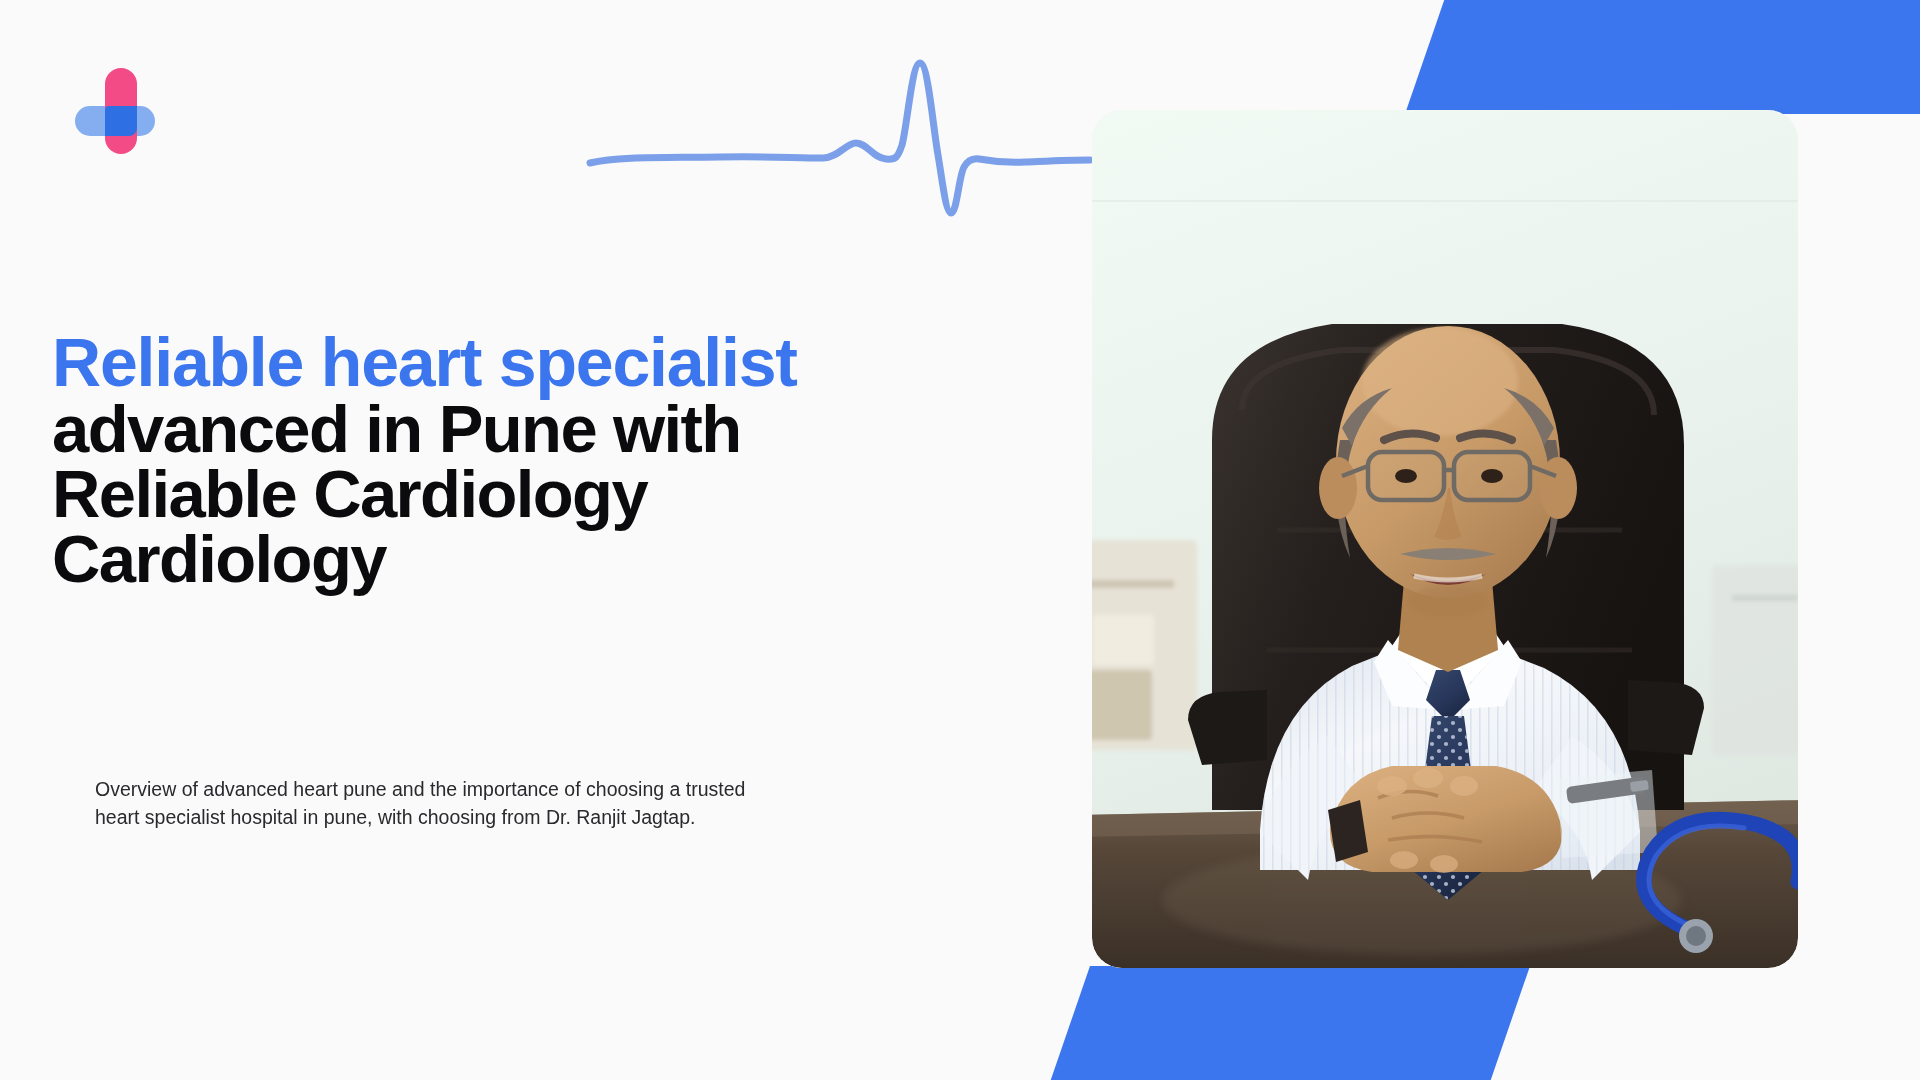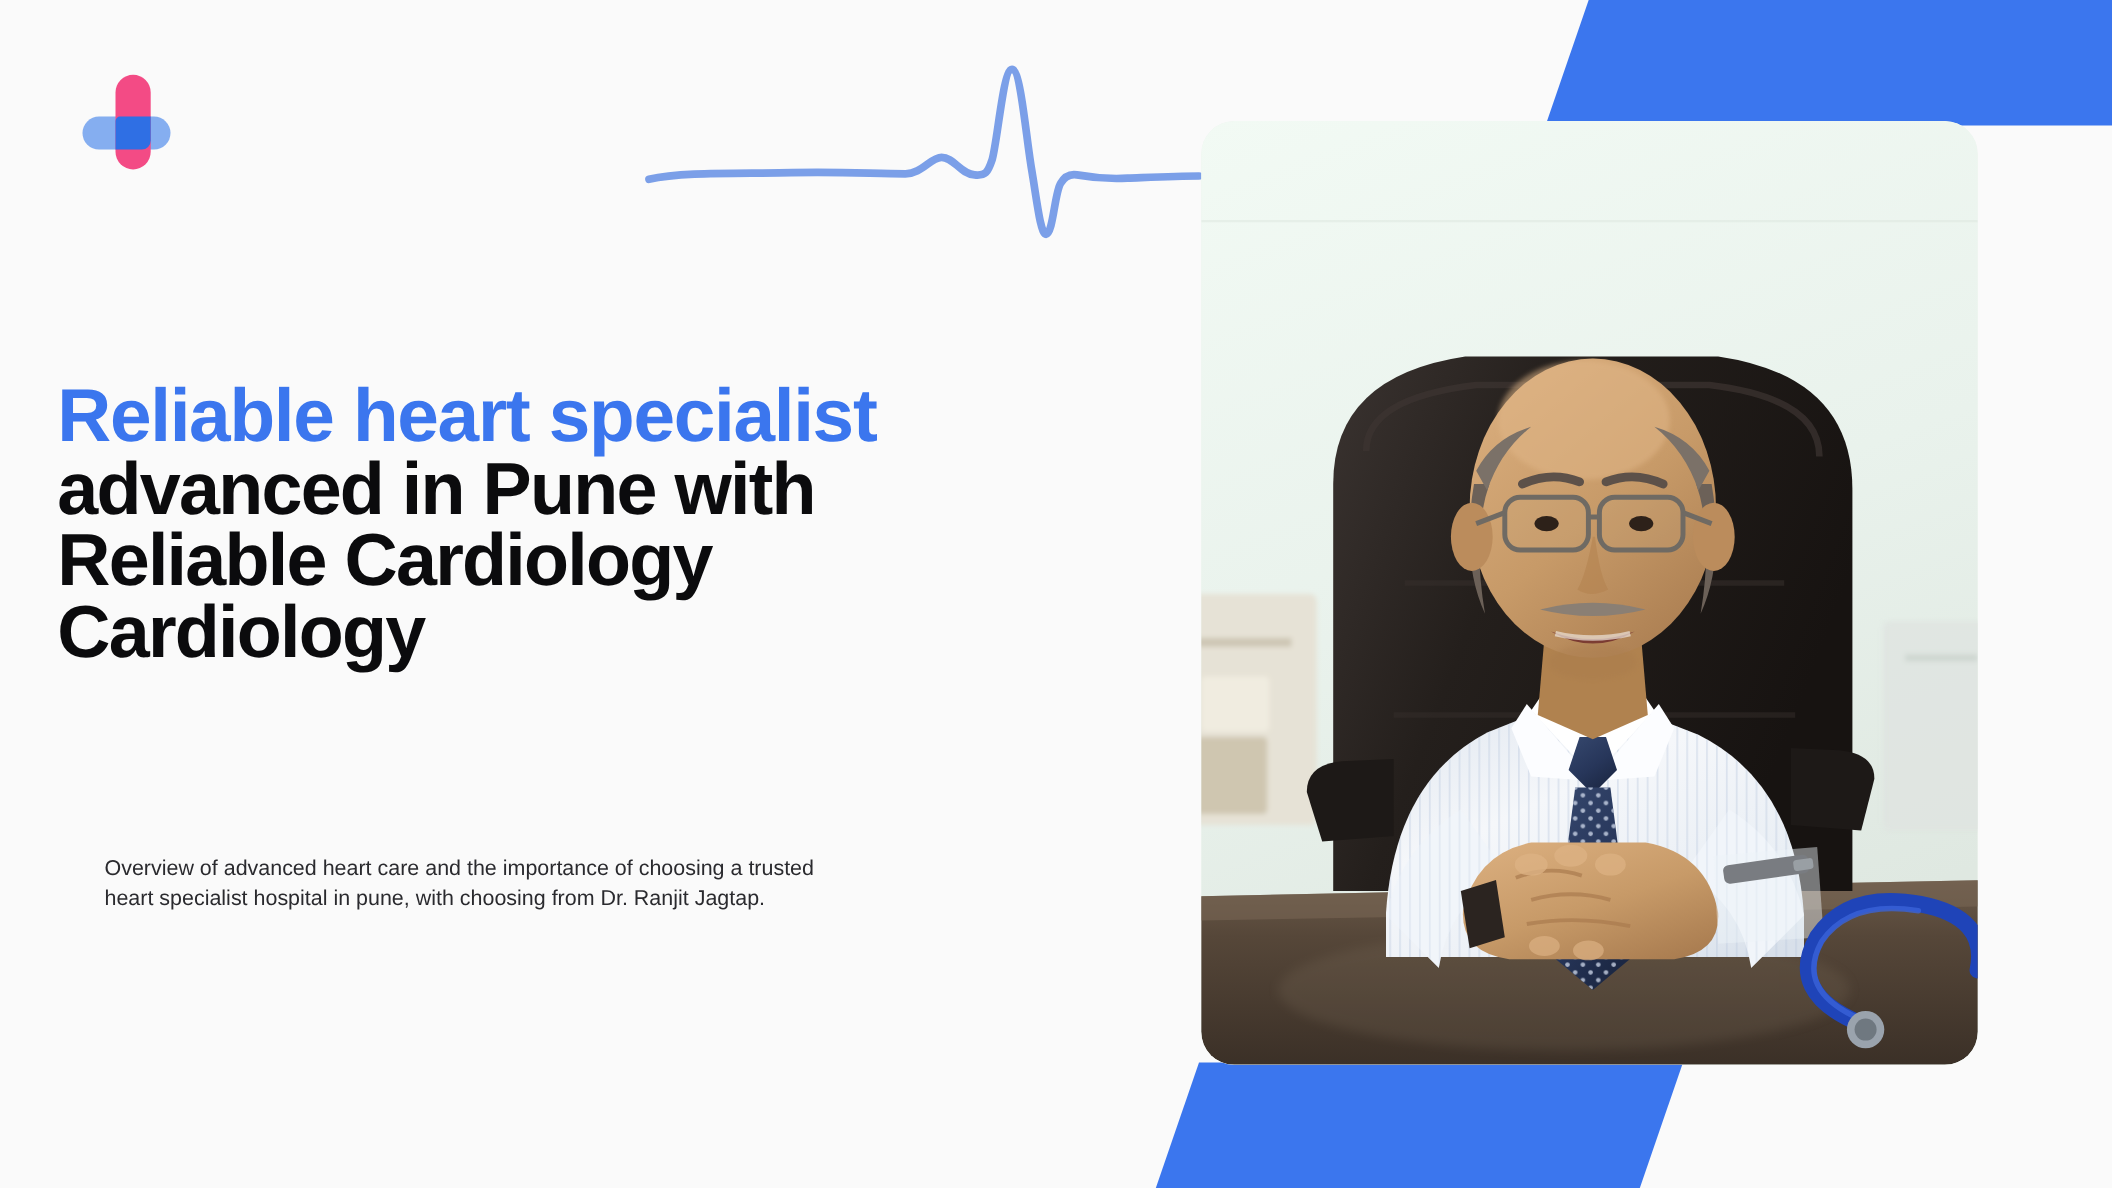--- a/index.html
+++ b/index.html
@@ -78,21 +78,20 @@
     font-size:67px;
     line-height:0.97;
     letter-spacing:-1.6px;
     color:#0b0b0d;
   }
   #headline-line-1 {
     display:block;
     color:#3b76ee;
     font-size:68px;
     letter-spacing:-1.2px;
-    margin-top:16px;
   }
   #headline-rest { display:block; }
   #headline-rest span { display:block; }
 
   #subtext {
     position:absolute;
     left:95px; top:775px;
     width:860px;
     font-size:19.5px;
     line-height:1.45;
@@ -140,21 +139,21 @@
       <span id="headline-line-1" style="color: rgb(59, 118, 238);">Reliable heart specialist</span>
       <span id="headline-rest">
         <span>advanced in Pune with</span>
         <span>Reliable Cardiology</span>
         <span>Cardiology</span>
       </span>
     </h1>
   </div>
 
   <p id="subtext">
-    <span>Overview of advanced heart care and the importance of choosing a trusted</span>
+    <span>Overview of advanced heart pune and the importance of choosing a trusted</span>
     <span>heart specialist hospital in pune, with choosing from Dr. Ranjit Jagtap.</span>
   </p>
 
   <div id="photo-card">
     <svg id="photo-svg" viewBox="0 0 706 858" preserveAspectRatio="xMidYMid slice">
       <defs>
         <linearGradient id="wallGrad" x1="0" y1="0" x2="0.3" y2="1">
           <stop offset="0%" stop-color="#f2faf4"></stop>
           <stop offset="55%" stop-color="#e9f2ec"></stop>
           <stop offset="100%" stop-color="#dfe8e1"></stop>

